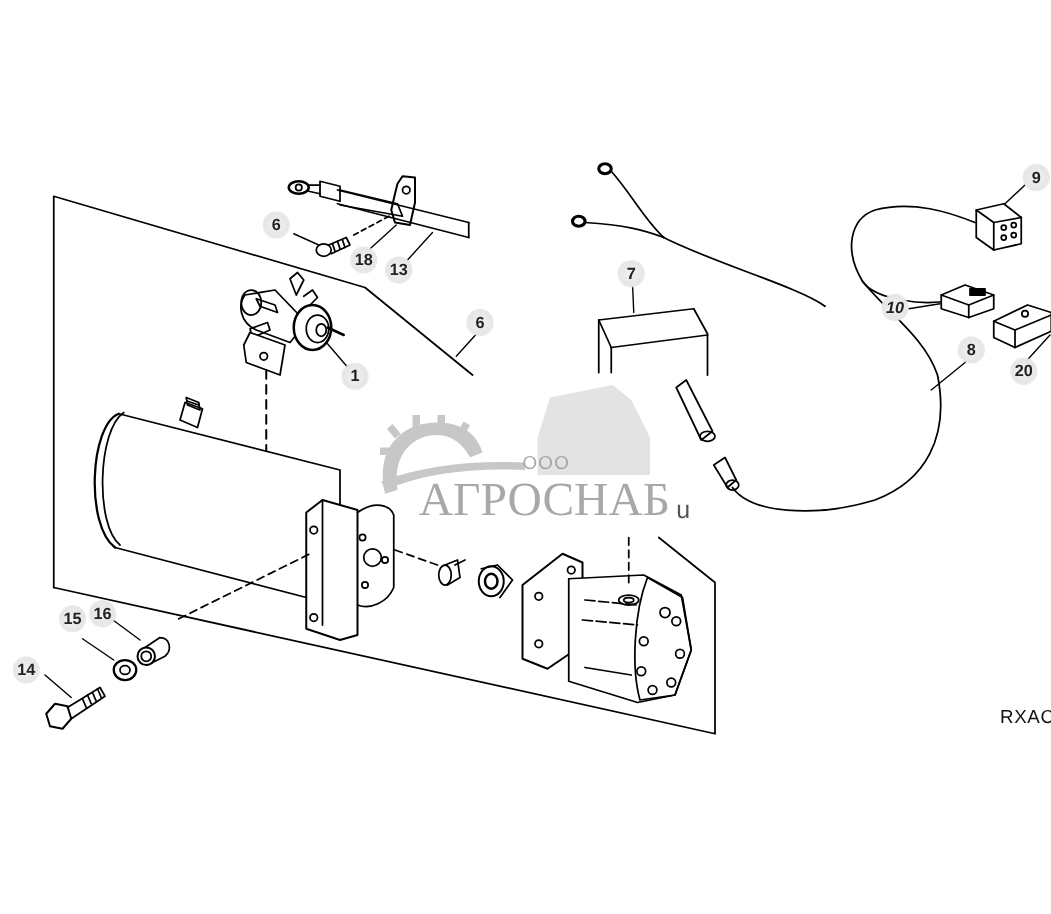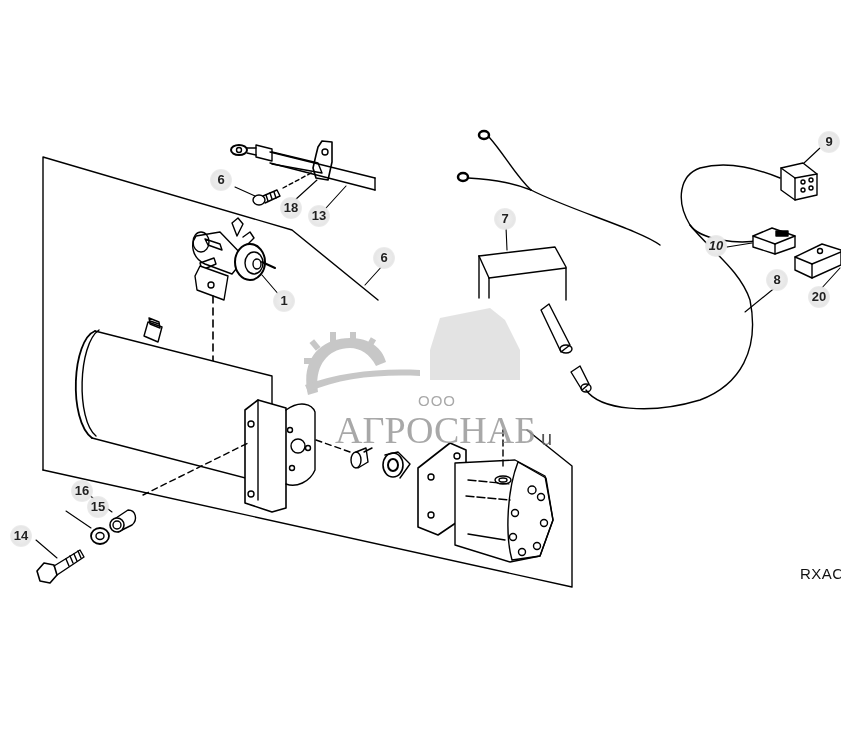--- a/index.html
+++ b/index.html
@@ -1,21 +1,21 @@
 <!DOCTYPE html>
 <html><head>
 <meta charset="utf-8">
 <style>
   html,body{margin:0;padding:0;background:#ffffff;}
   body{width:841px;height:731px;position:relative;overflow:hidden;font-family:"Liberation Sans",sans-serif;}
   #stage{position:absolute;left:0;top:0;width:841px;height:731px;}
   svg{position:absolute;left:0;top:0;}
   .callout{position:absolute;font-family:"Liberation Sans",sans-serif;font-size:13px;font-weight:bold;color:#222;text-align:center;width:22px;height:22px;line-height:22px;border-radius:50%;background:radial-gradient(circle,#f2f2f2 0%,#e6e6e6 60%,rgba(255,255,255,0) 100%);}
   .fig-id{position:absolute;left:800px;top:565px;font-size:15px;color:#111;font-family:"Liberation Sans",sans-serif;letter-spacing:0.5px;}
-  .wm{position:absolute;font-family:"Liberation Serif",serif;color:#9a9a9a;margin-top:30px;}
+  .wm{position:absolute;font-family:"Liberation Serif",serif;color:#9a9a9a;}
   .wm-brand{left:335px;top:378px;font-size:38px;letter-spacing:0px;opacity:0.85;}
   .wm-ooo{left:418px;top:362px;font-size:15px;opacity:0.85;letter-spacing:1px;font-family:"Liberation Sans",sans-serif;}
   .wm-u{left:541px;top:397px;font-size:20px;color:#555;font-family:"Liberation Sans",sans-serif;}
 </style>
 </head>
 <body>
 
 <div id="stage">
 
 <svg width="841" height="731" viewBox="0 0 841 731" fill="none" stroke="#000" stroke-width="1.4" stroke-linejoin="round" stroke-linecap="round">
@@ -227,18 +227,18 @@
 <div class="callout" style="left:280px;top:197px;text-align:center;">18</div>
 <div class="callout" style="left:308px;top:205px;text-align:center;">13</div>
 <div class="callout" style="left:273px;top:290px;">1</div>
 <div class="callout" style="left:373px;top:247px;">6</div>
 <div class="callout" style="left:494px;top:208px;">7</div>
 <div class="callout" style="left:766px;top:269px;">8</div>
 <div class="callout" style="left:818px;top:131px;">9</div>
 <div class="callout" style="left:705px;top:235px;font-style:italic;">10</div>
 <div class="callout" style="left:808px;top:286px;">20</div>
 <div class="callout" style="left:10px;top:525px;">14</div>
-<div class="callout" style="left:47px;top:496px;margin-left:40px;">15</div>
+<div class="callout" style="left:47px;top:484px;">15</div>
 <div class="callout" style="left:71px;top:480px;">16</div>
 
 <div class="fig-id">RXAC</div>
 
 </div>
 
 </body></html>

